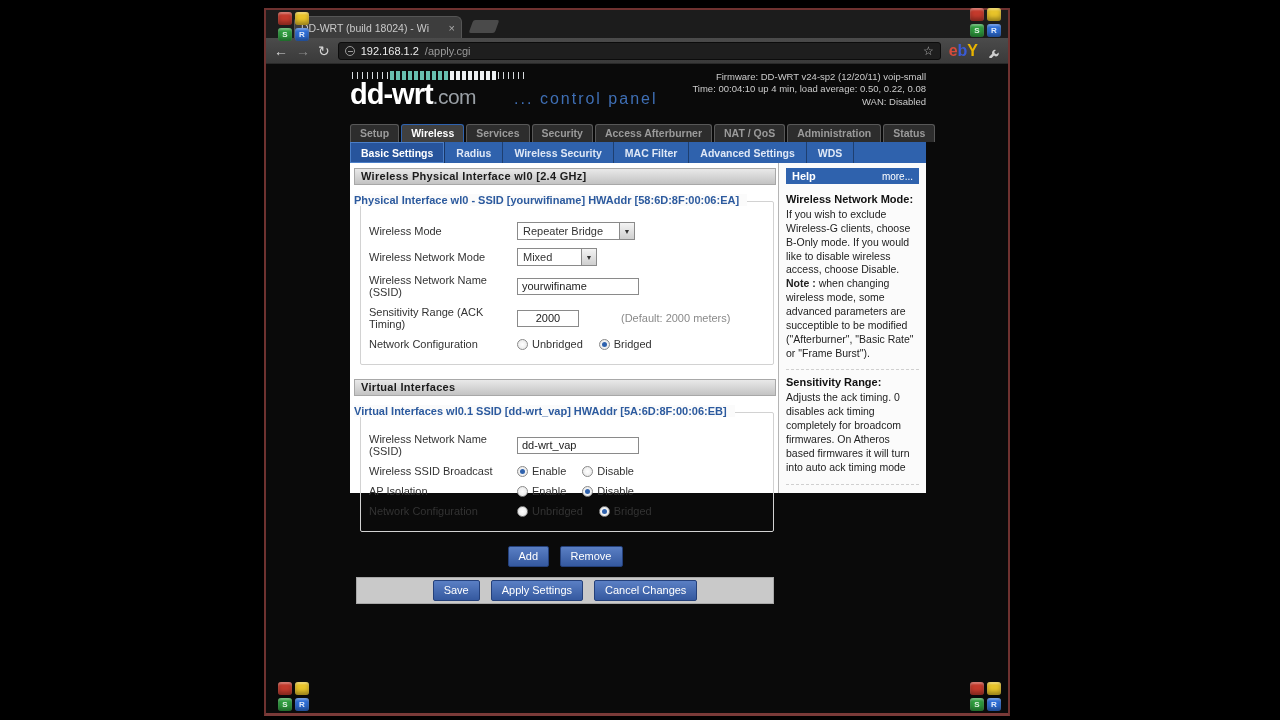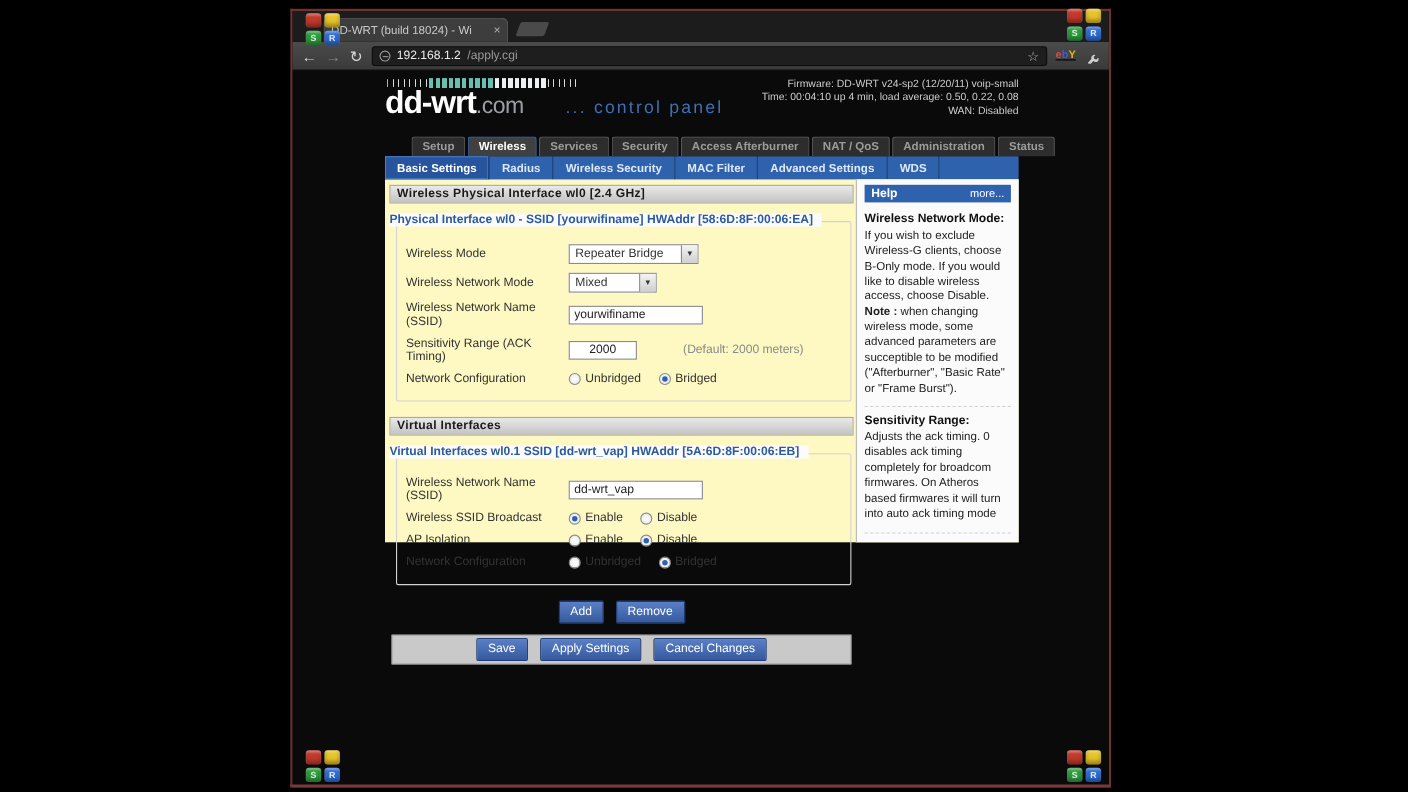--- a/index.html
+++ b/index.html
@@ -24,21 +24,21 @@
   .navbtn { color:#d6d6d6; font-size:14px; line-height:1; }
   .navbtn.dim { color:#8a8a8a; }
   .omnibox { flex:1; height:18px; background:#1e1e1e; border:1px solid #0c0c0c; border-radius:3px;
              display:flex; align-items:center; padding:0 6px; gap:6px; color:#ececec; font-size:11px; }
   .siteicon { width:10px; height:10px; border:1px solid #9a9a9a; border-radius:50%;
               position:relative; flex:0 0 auto; }
   .siteicon:after { content:""; position:absolute; left:2px; top:4px; width:5px; height:1px; background:#9a9a9a; }
   .url-path { color:#9a9a9a; }
   .omni-spacer { flex:1; }
   .star { color:#b5b5b5; font-size:12px; }
-  .ebay { font-size:10px; font-weight:bold;text-decoration:underline; }
+  .ebay { font-size:16px; font-weight:bold; }
   .ebay .e { color:#d64b3a; } .ebay .b { color:#3a5bd6; } .ebay .y { color:#e8b400; }
   .wrench { width:14px; height:14px; }
 
   .viewport { position:absolute; left:0; top:54px; right:0; bottom:0; background:#0a0a0a; overflow:hidden; }
 
   
   .panel { position:relative; margin:6px 0 0 84px; width:576px; }
 
   .masthead { position:relative; height:47px; }
   .ticks { display:flex; align-items:center; gap:0; height:10px; margin:2px 0 1px 2px; }
@@ -46,31 +46,31 @@
   .t-teal  { width:60px; height:9px; background:repeating-linear-gradient(90deg,#68c0b0 0 4px,transparent 4px 6px); }
   .t-white { width:48px; height:9px; background:repeating-linear-gradient(90deg,#eceff1 0 4px,transparent 4px 6px); }
   .t-thin2 { width:30px; height:7px; background:repeating-linear-gradient(90deg,#d8dcdf 0 1px,transparent 1px 5px); }
   .logoline { display:flex; align-items:baseline; }
   .logo-main { color:#fff; font-weight:bold; font-size:29px; letter-spacing:-1px; line-height:.95; }
   .logo-tld { color:#9aa0a6; font-size:21px; letter-spacing:-.5px; }
   .tagline { color:#3f6fb5; font-size:16px; letter-spacing:2px; margin-left:38px; }
   .sysinfo { position:absolute; right:0; top:1px; text-align:right; color:#cccccc;
              font-size:9.5px; line-height:1.3; }
 
-  .maintabs { display:flex; gap:2px; margin-top:7px; align-items:flex-end;margin-left:24px; }
+  .maintabs { display:flex; gap:2px; margin-top:7px; align-items:flex-end; }
   .mtab { padding:2px 9px 3px; background:#2d2d2d; color:#9b9b9b; font-size:10.5px; font-weight:bold;
           border:1px solid #585858; border-bottom:none; border-radius:3px 3px 0 0; white-space:nowrap; }
   .mtab.active { background:#404040; color:#fff; border-color:#2f62ad; }
 
   .subtabs { background:#2f62ad; display:flex; height:21px; }
   .stab { display:flex; align-items:center; padding:0 11px; color:#dfe8f6; font-size:10.5px; font-weight:bold;
           border-right:1px solid rgba(0,0,0,.35); white-space:nowrap; }
   .stab.active { background:#27549c; color:#fff; box-shadow:inset 0 0 0 1px #4a7ec8; }
 
-  .whitebody { background:#fef9c3; display:flex; height:330px; }
+  .whitebody { background:#ffffff; display:flex; height:330px; }
   .form-col { width:428px; padding:5px 2px 4px 4px; }
   .help-col { flex:1; border-left:1px solid #b5b5b5; padding:5px 7px 0 7px; background:#fbfbfb; }
 
   .secbar { background:linear-gradient(#e9e9e9,#c3c3c3); border:1px solid #a8a8a8;
             font-size:11px; font-weight:bold; color:#1b1b1b; padding:1px 6px 2px; letter-spacing:.3px; }
 
   .group { position:relative; border:1px solid #d2d2d2; border-radius:2px;
            margin:16px 2px 0 6px; padding:12px 6px 6px 8px; }
   .legend { position:absolute; top:-8px; left:-7px; background:#fbfbfb; padding-right:8px;
             color:#2c5a9e; font-weight:bold; font-size:11px; white-space:nowrap; }

